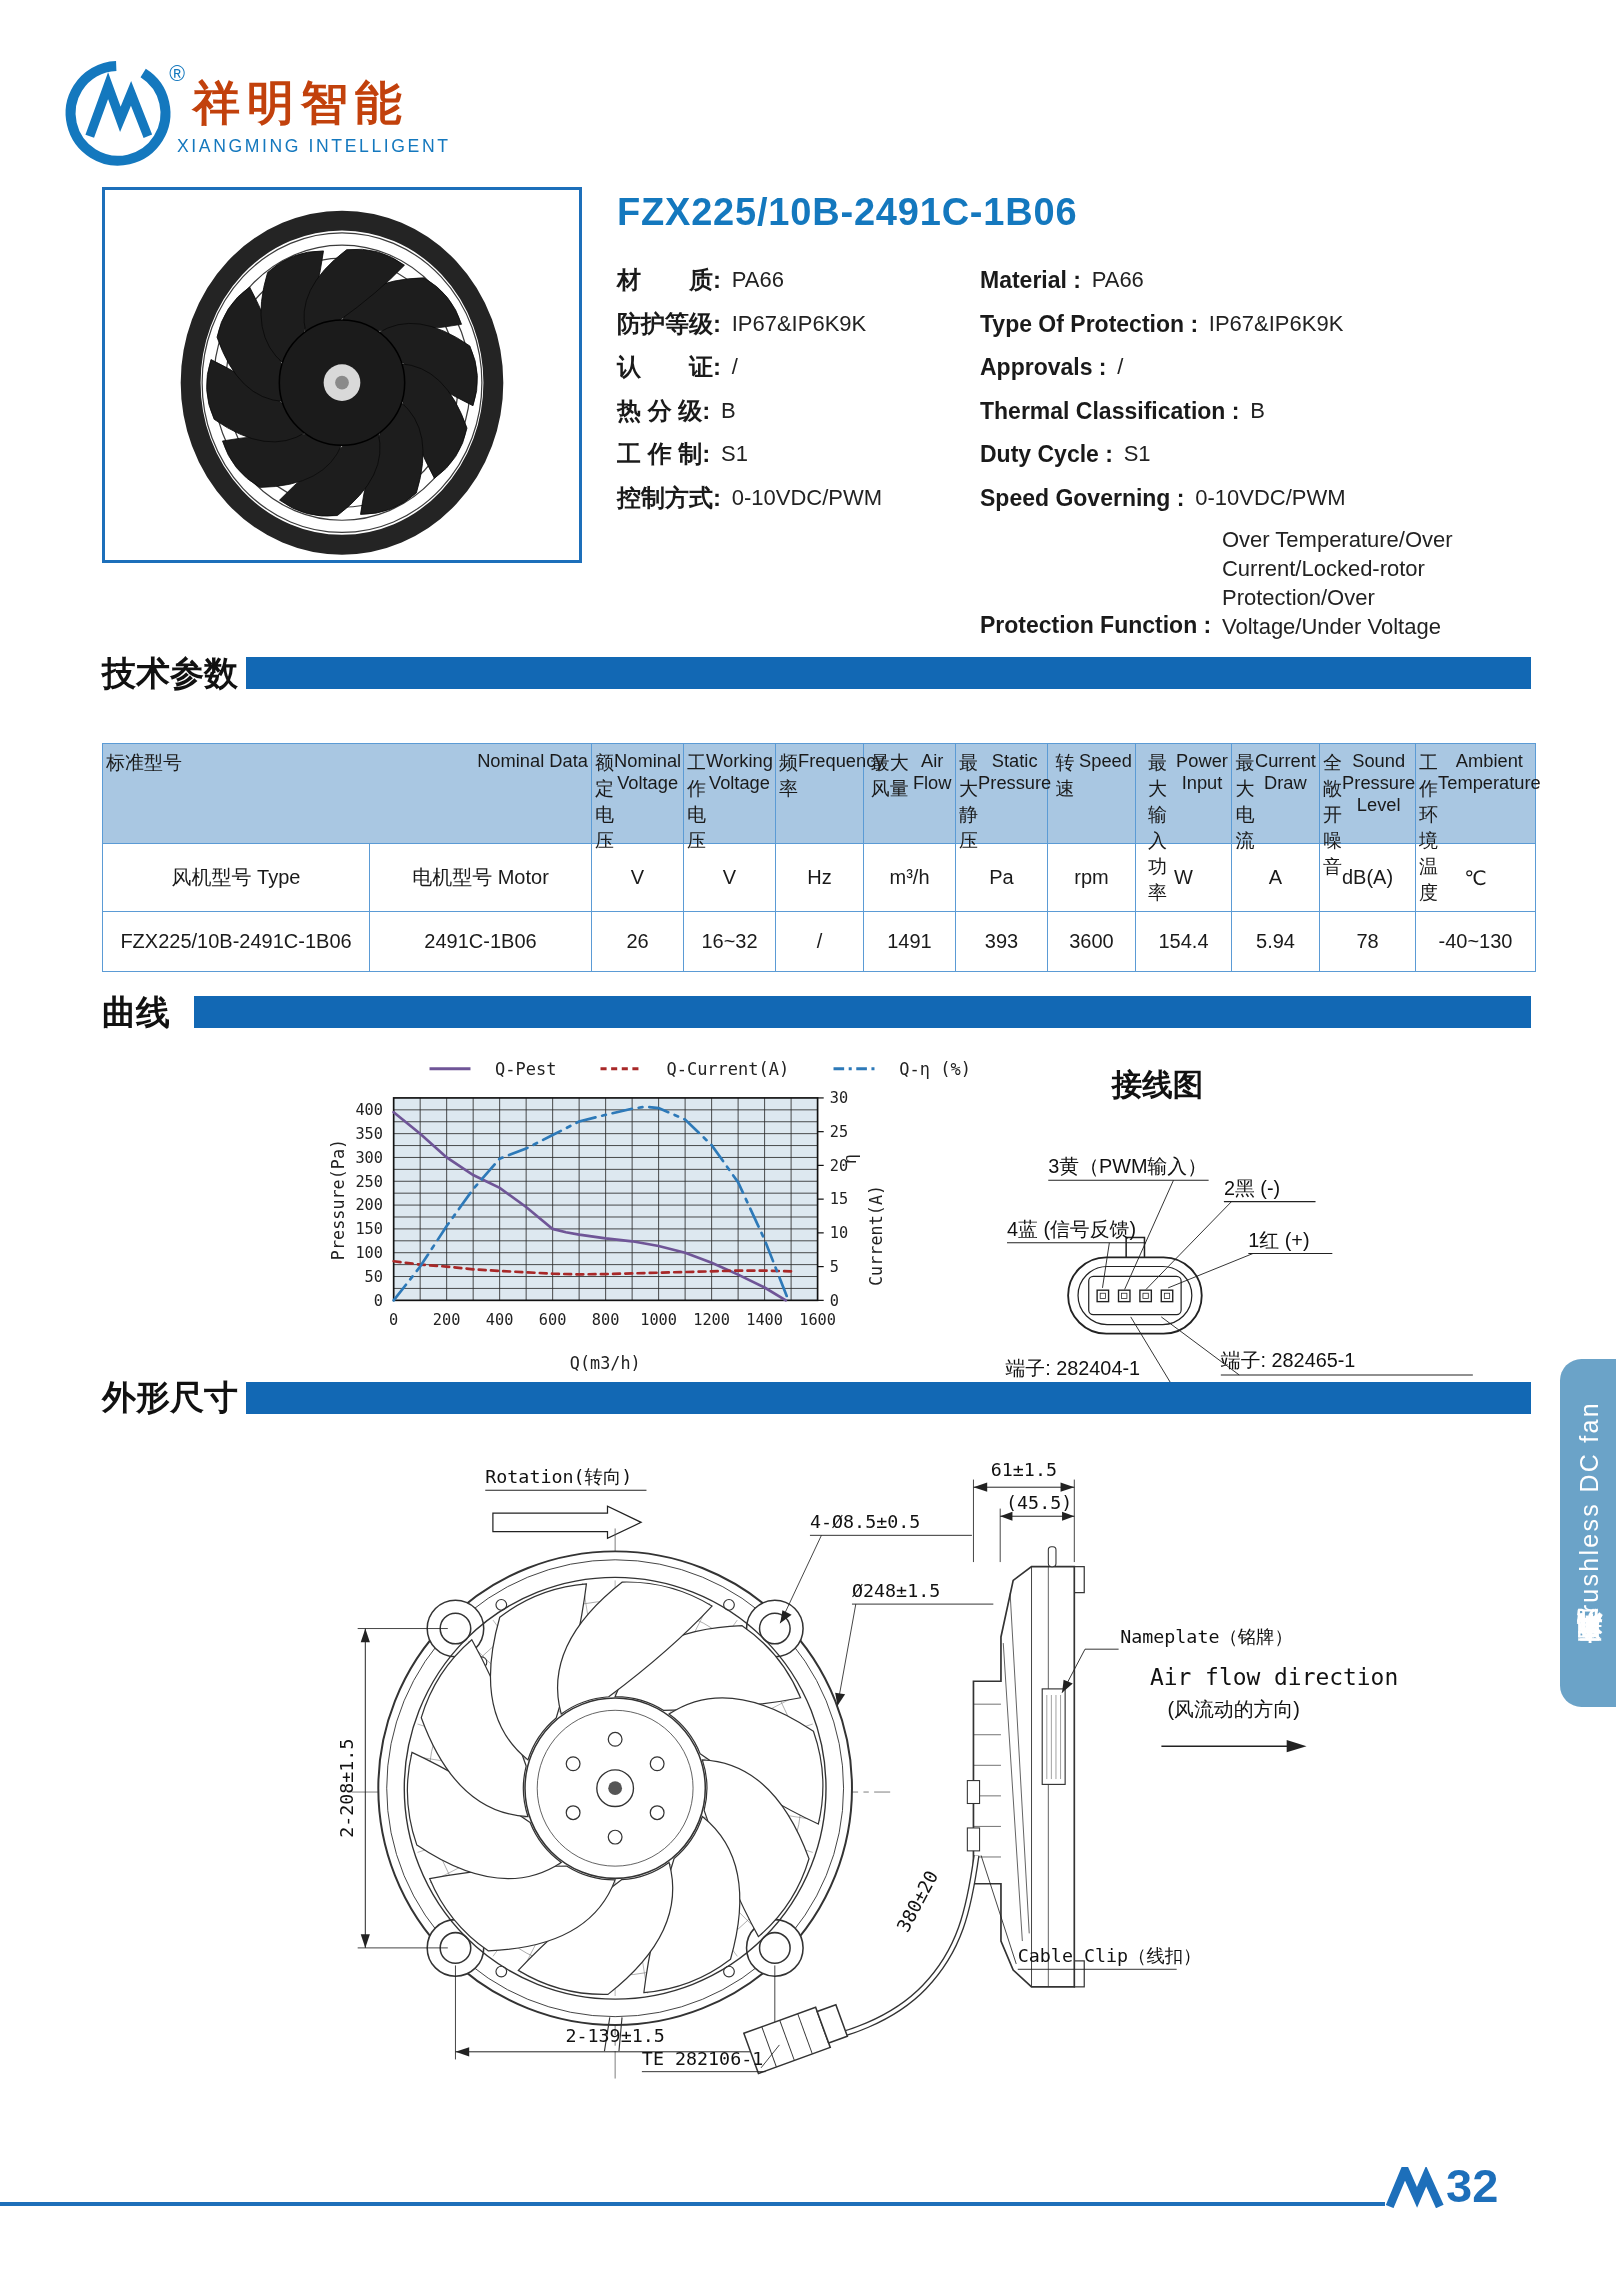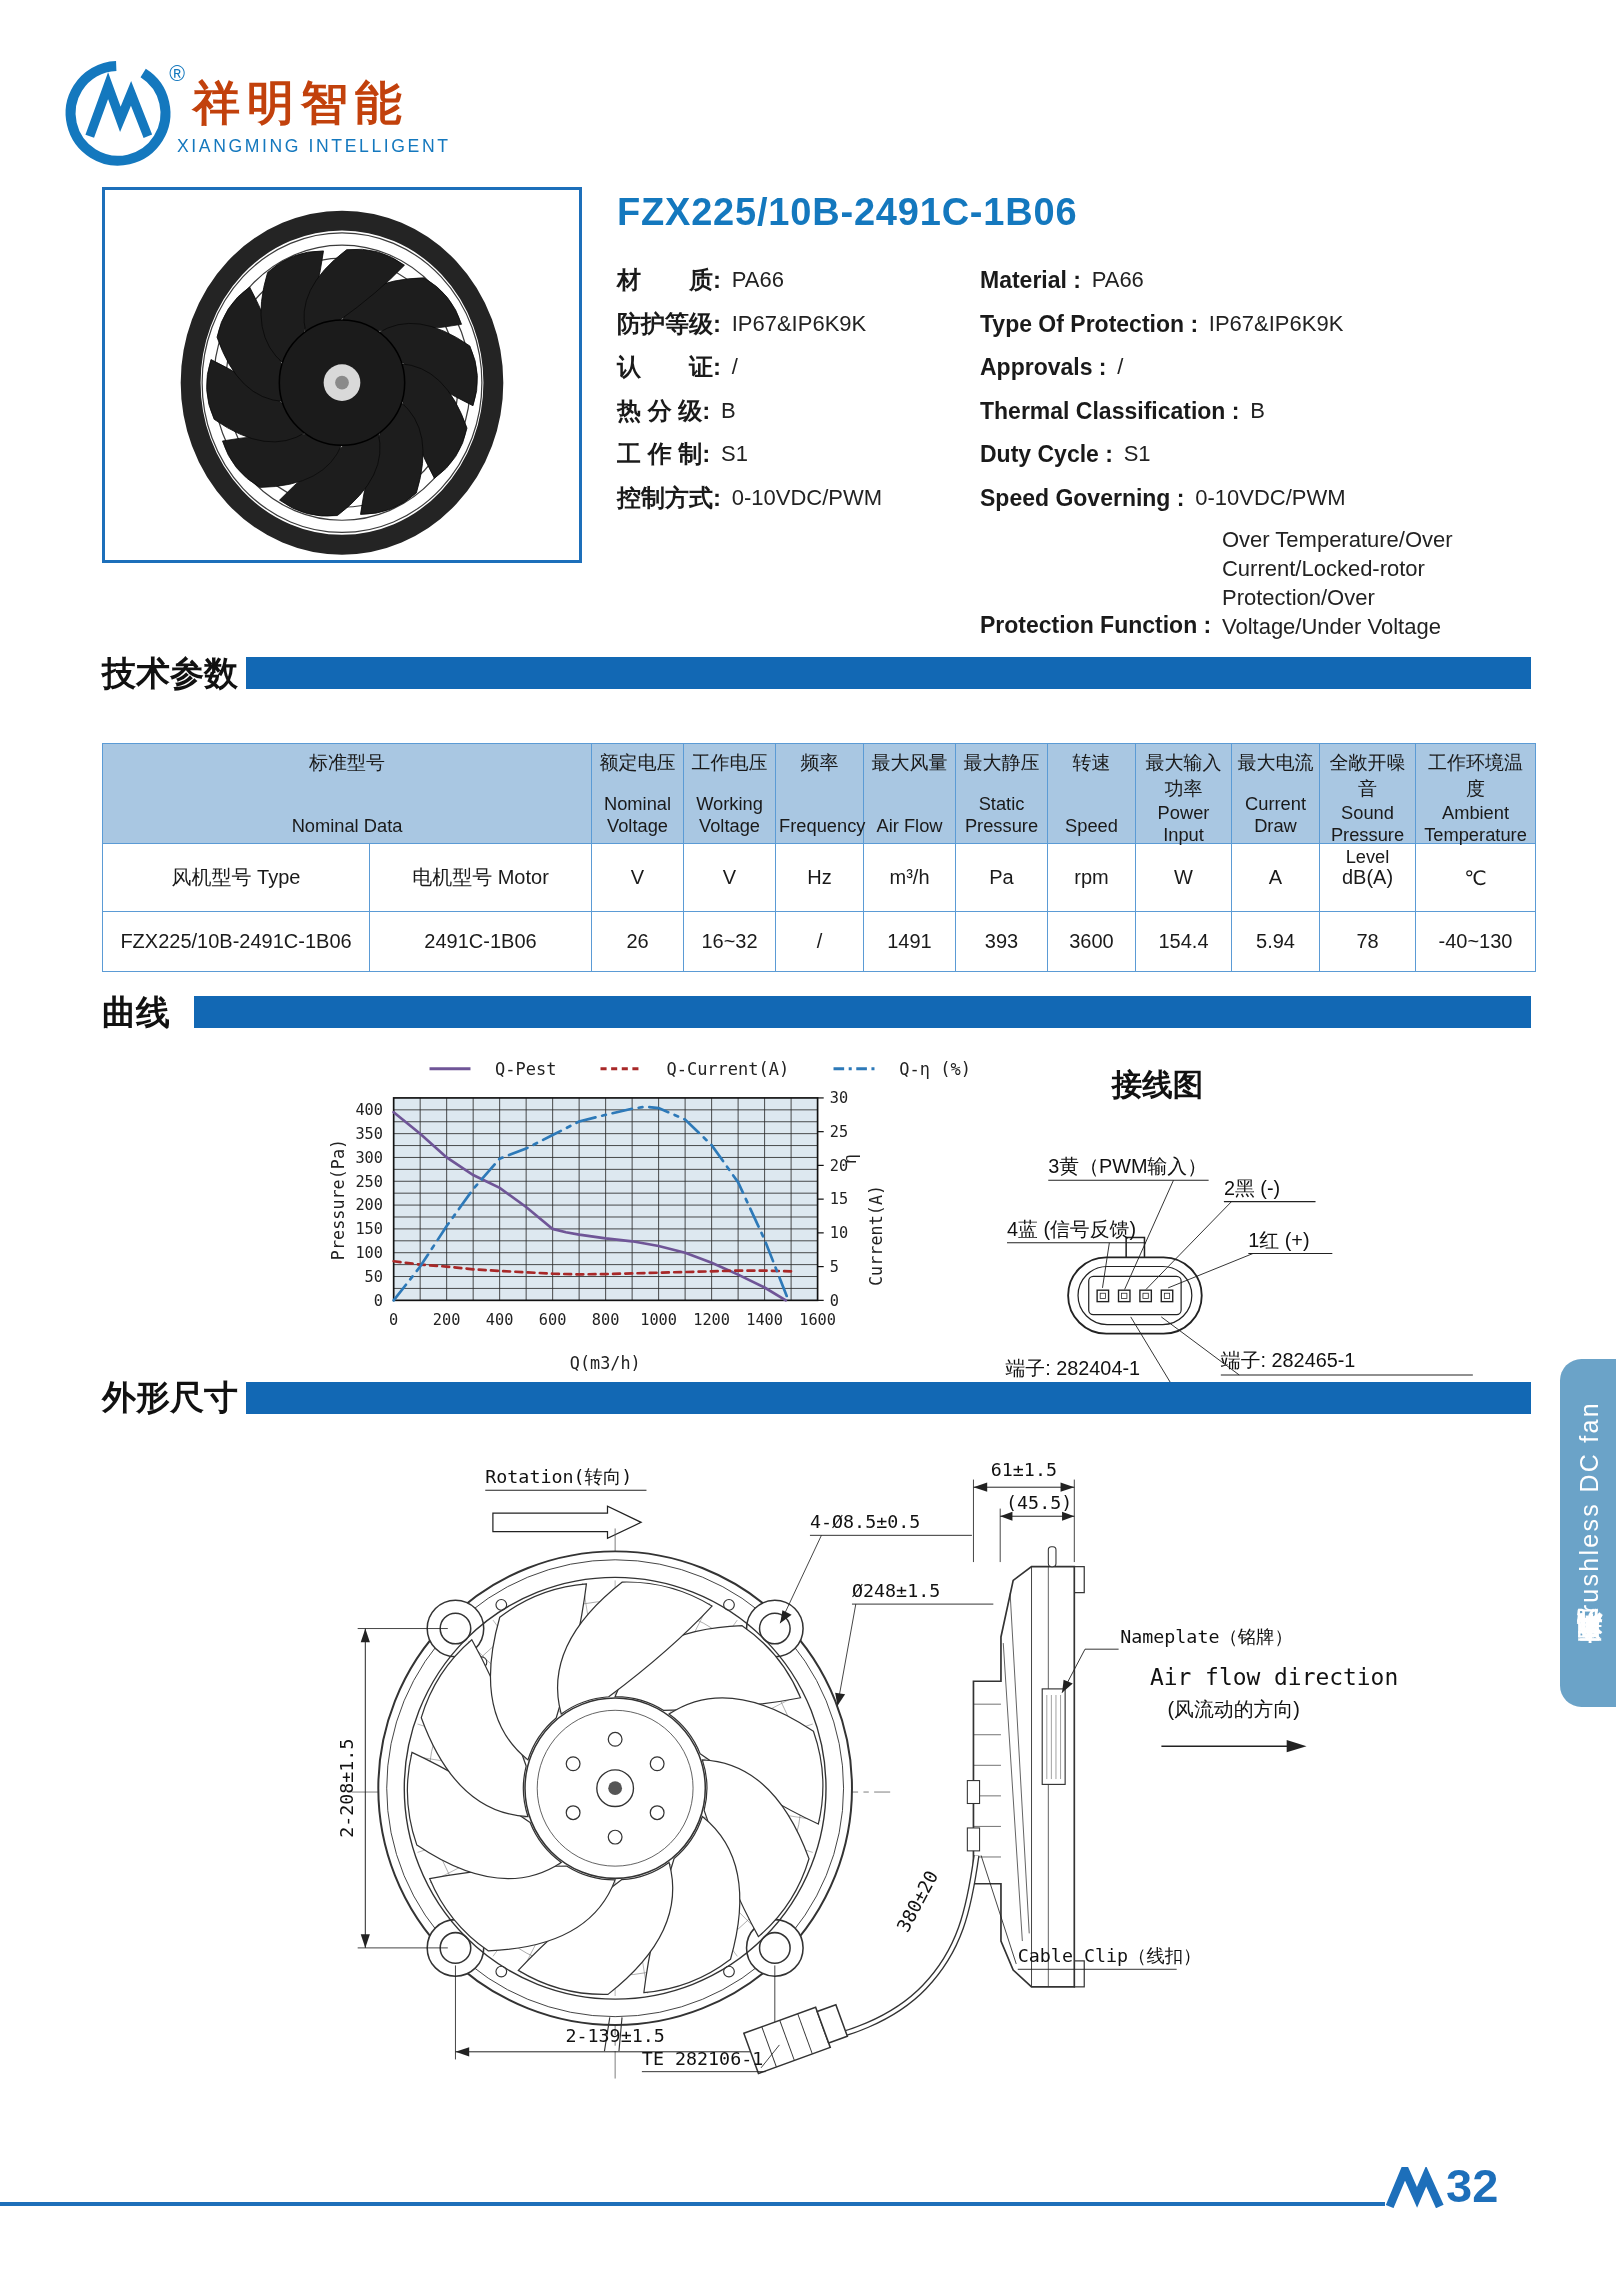--- a/index.html
+++ b/index.html
@@ -24,21 +24,21 @@
   .specs-en .spec-row .lab{font-size:23px}
 
   
   .sec-title{font-size:34px;font-weight:800;color:#111}
   .sec-bar{background:#1268b4;height:32px}
 
   
   .ptable{left:102px;top:743px;width:1430px;border-collapse:collapse;table-layout:fixed}
   .ptable td{border:1.5px solid #5b9bd5;text-align:center;vertical-align:middle;padding:1.5px 3.1px}
   .ptable tr.hd td{background:#a9c7e2}
-  .hcell{display:flex;flex-direction:column;justify-content:space-between;height:96px;padding:4.6px 0}
+  .hcell{display:flex;flex-direction:row;justify-content:space-between;height:96px;padding:4.6px 0}
   .h-cn{font-size:19px}
   .h-en{font-size:18.3px;line-height:22px}
   .grp{justify-content:space-between}
   tr.units td{font-size:20px;height:68px}
   tr.dat td{font-size:20px;height:60px}
 
   
   .legend{left:428px;top:1059px;display:flex;gap:43px;align-items:center}
   .legend .li{display:flex;align-items:center;gap:23px;font-family:"DejaVu Sans Mono",monospace;font-size:17px;color:#222}
   svg text.ctick{font:20px "DejaVu Sans Mono",monospace;fill:#222}

